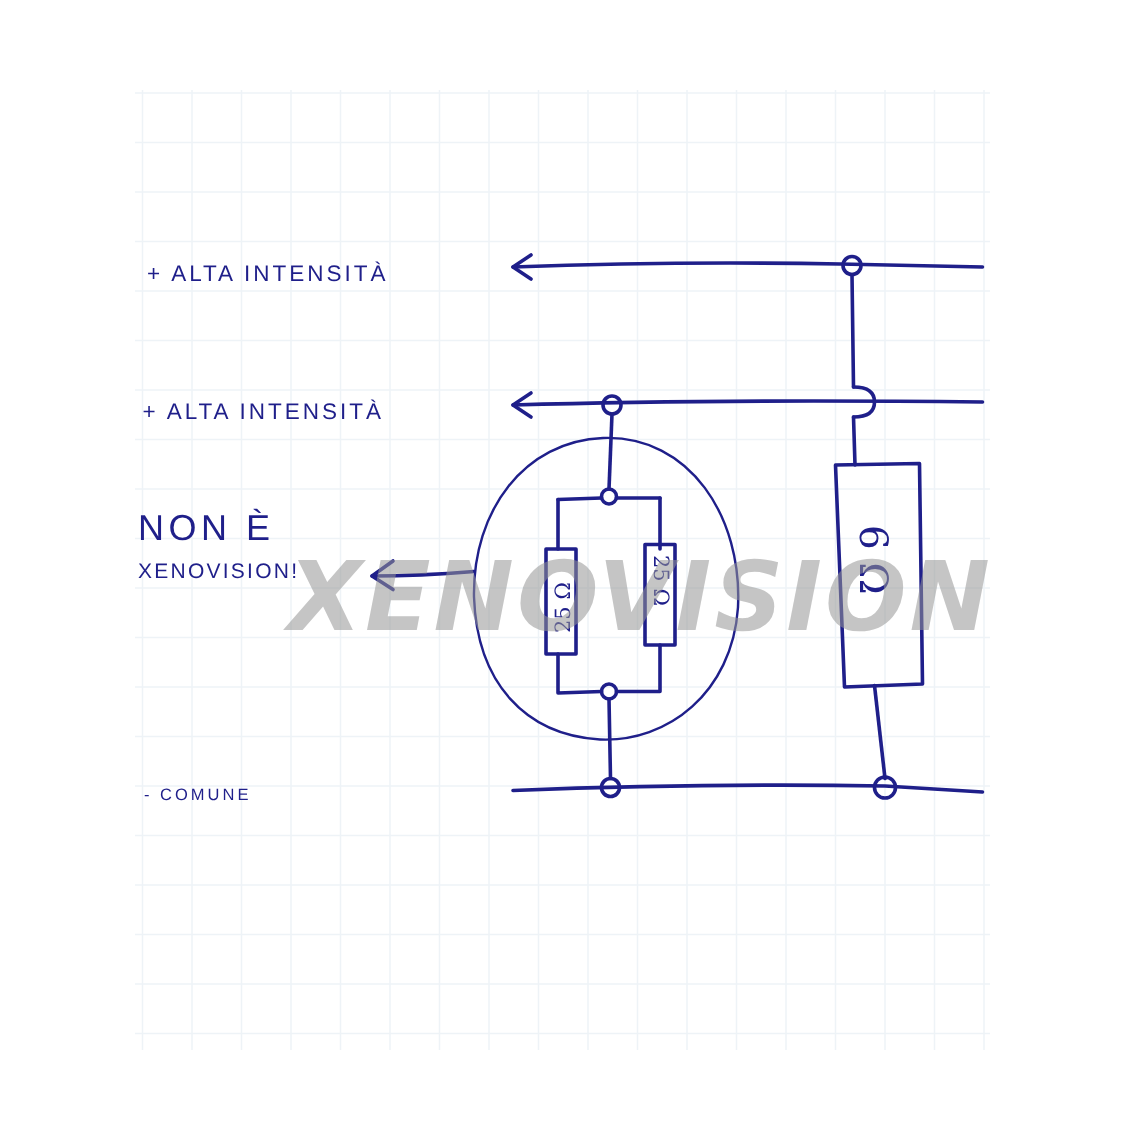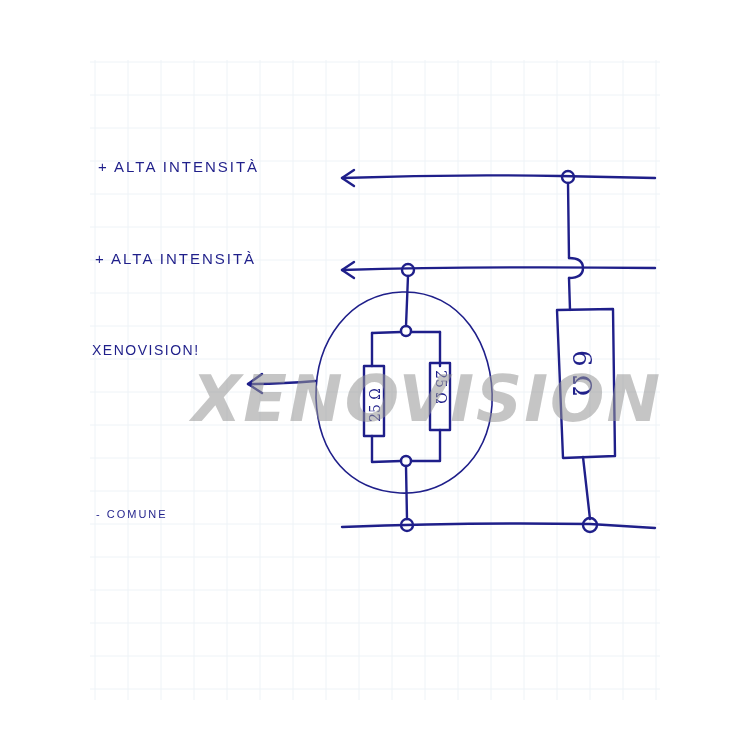--- a/index.html
+++ b/index.html
@@ -1,20 +1,20 @@
 <!DOCTYPE html>
 <html><head>
 <meta charset="utf-8">
 <style>
   html, body { margin: 0; padding: 0; background: #ffffff; }
   body { width: 750px; height: 750px; position: relative; overflow: hidden;
          font-family: "Liberation Sans", sans-serif; }
   #paper { position: absolute; left: 0; top: 0; width: 750px; height: 750px; }
   .label { position: absolute; color: #1f1f8a; font-family: "Liberation Sans", sans-serif;
-           white-space: nowrap; letter-spacing: 2px; transform-origin: left center; }
+           white-space: nowrap; letter-spacing: 2px; transform-origin: left center; margin-top: 16px; }
   .lbl-alta { left: 98px; top: 158px; font-size: 15px; }
   .lbl-bassa { left: 95px; top: 250px; font-size: 15px; }
   .lbl-comune { left: 96px; top: 508px; font-size: 11px; }
   .note { position: absolute; left: 92px; top: 338px; color: #1f1f8a; font-size: 14px;
           letter-spacing: 1.5px; line-height: 24px; }
   .note .big { font-size: 24px; letter-spacing: 3px; line-height: 30px; display:block; }
   .watermark { position: absolute; left: 192px; top: 362px; font-size: 64px; font-weight: bold;
                font-style: italic; color: rgba(150,150,150,0.55); letter-spacing: 2px;
                font-family: "DejaVu Sans", sans-serif; pointer-events: none; text-align: right; }
   svg text { font-family: "DejaVu Serif", serif; fill: #1f1f8a; }
@@ -109,14 +109,15 @@
   <text x="0" y="0" font-size="26" transform="translate(573 350) rotate(90)">6 Ω</text>
 </svg>
 
 <div class="watermark">XENOVISION</div>
 
 <div class="label lbl-alta">+ ALTA INTENSITÀ</div>
 <div class="label lbl-bassa">+ ALTA INTENSITÀ</div>
 <div class="label lbl-comune">- COMUNE</div>
 
 <div class="note">
+  <span class="big">NON È</span>
   <span style="display:block">XENOVISION!</span>
 </div>
 
 </body></html>

